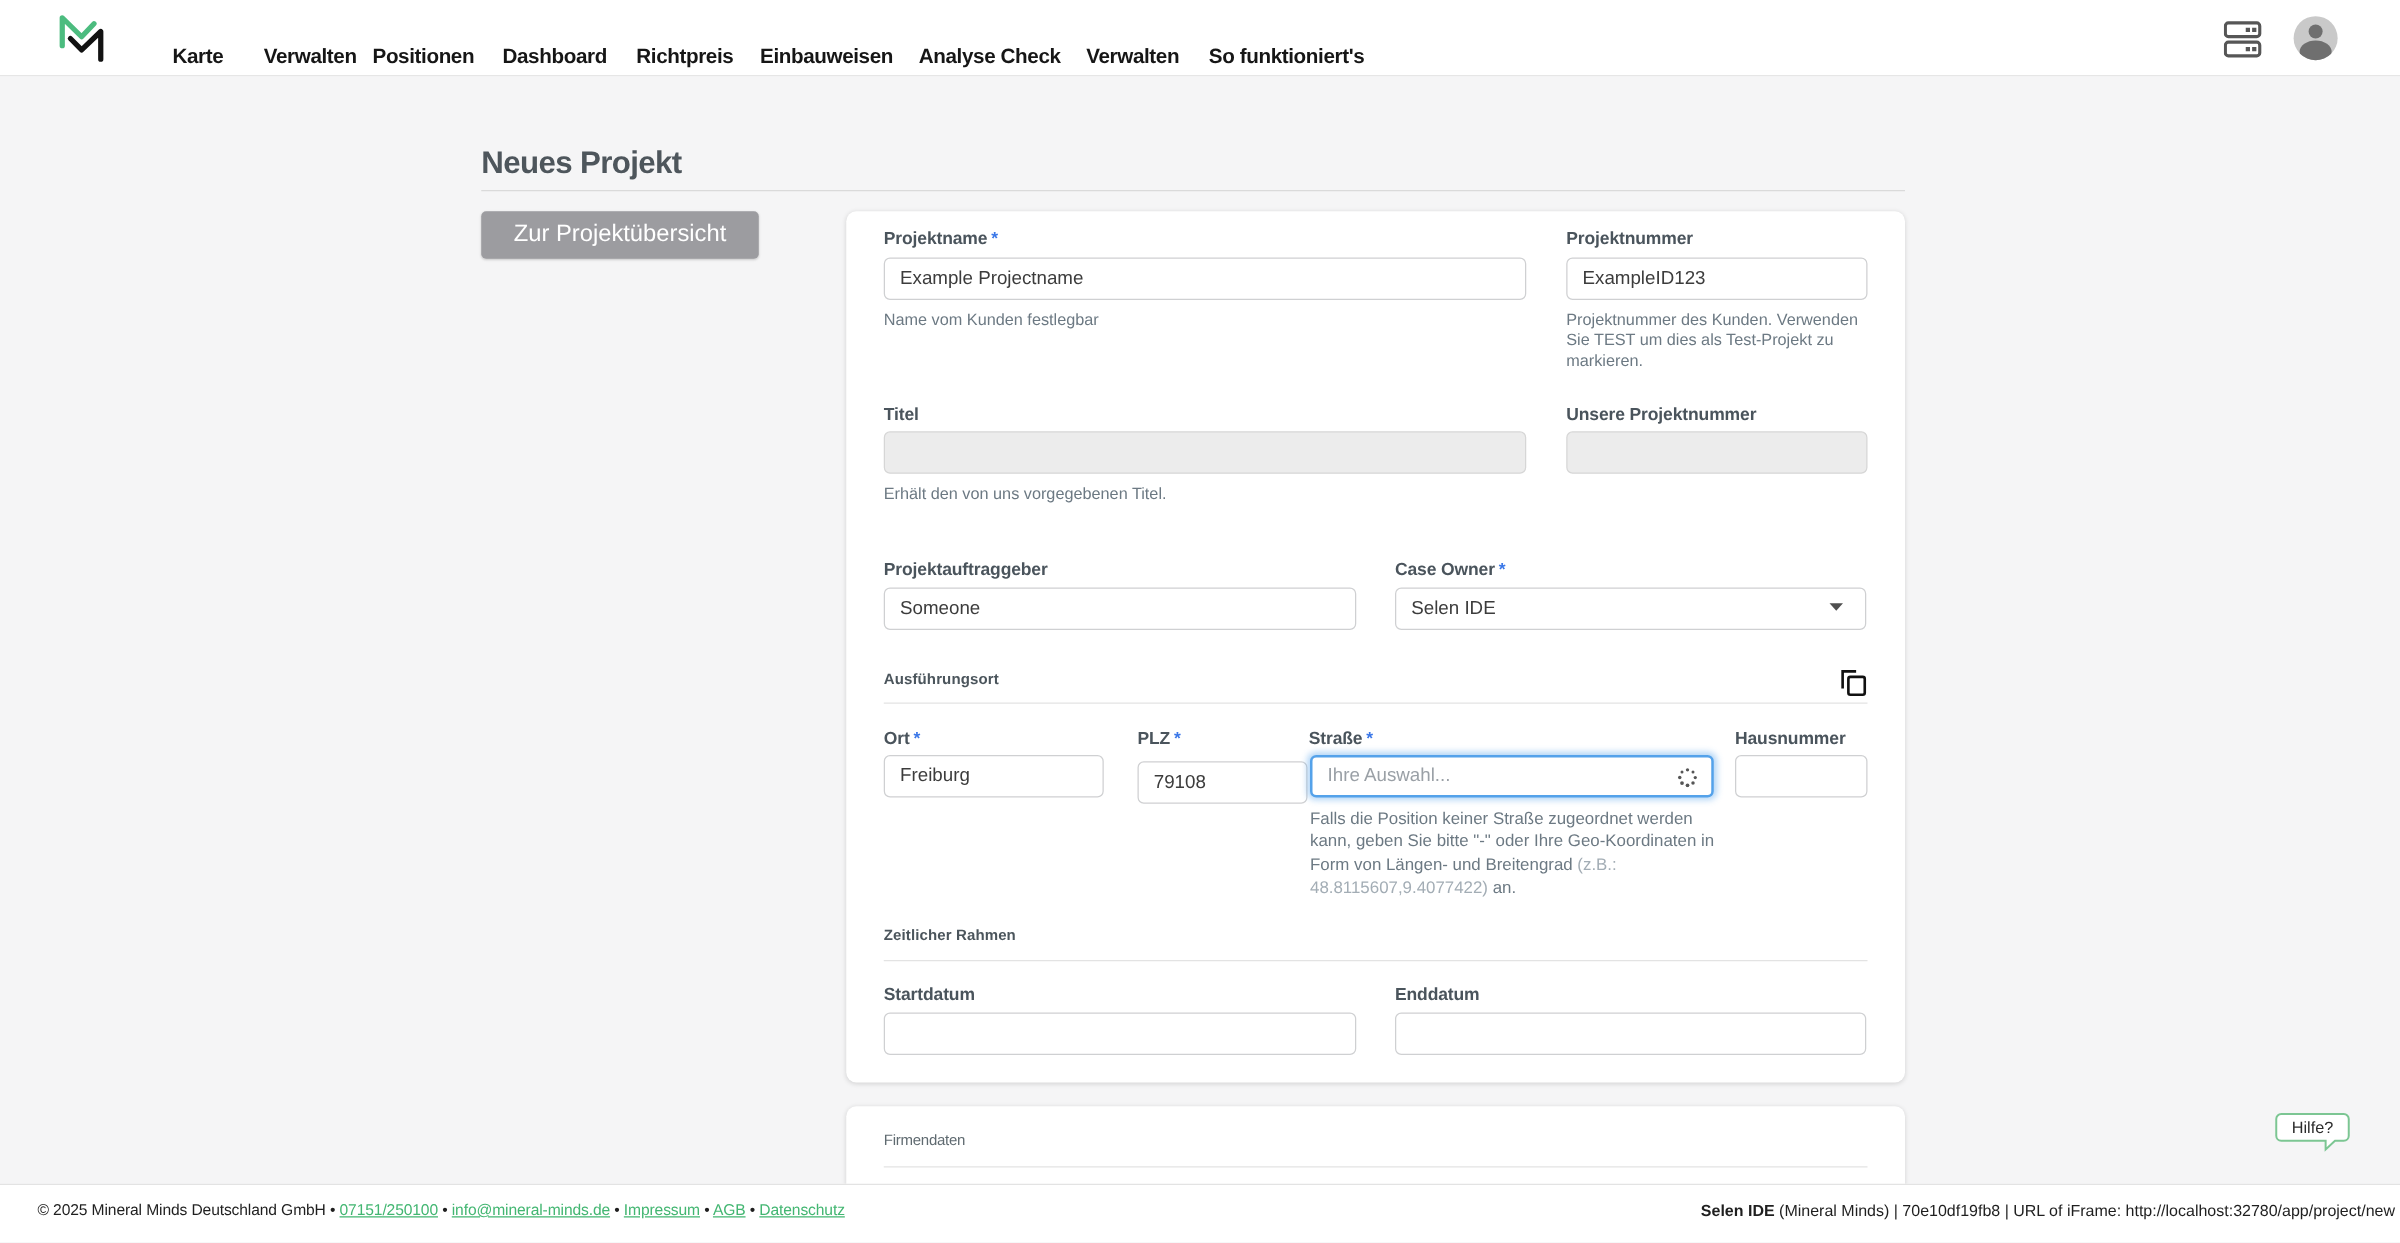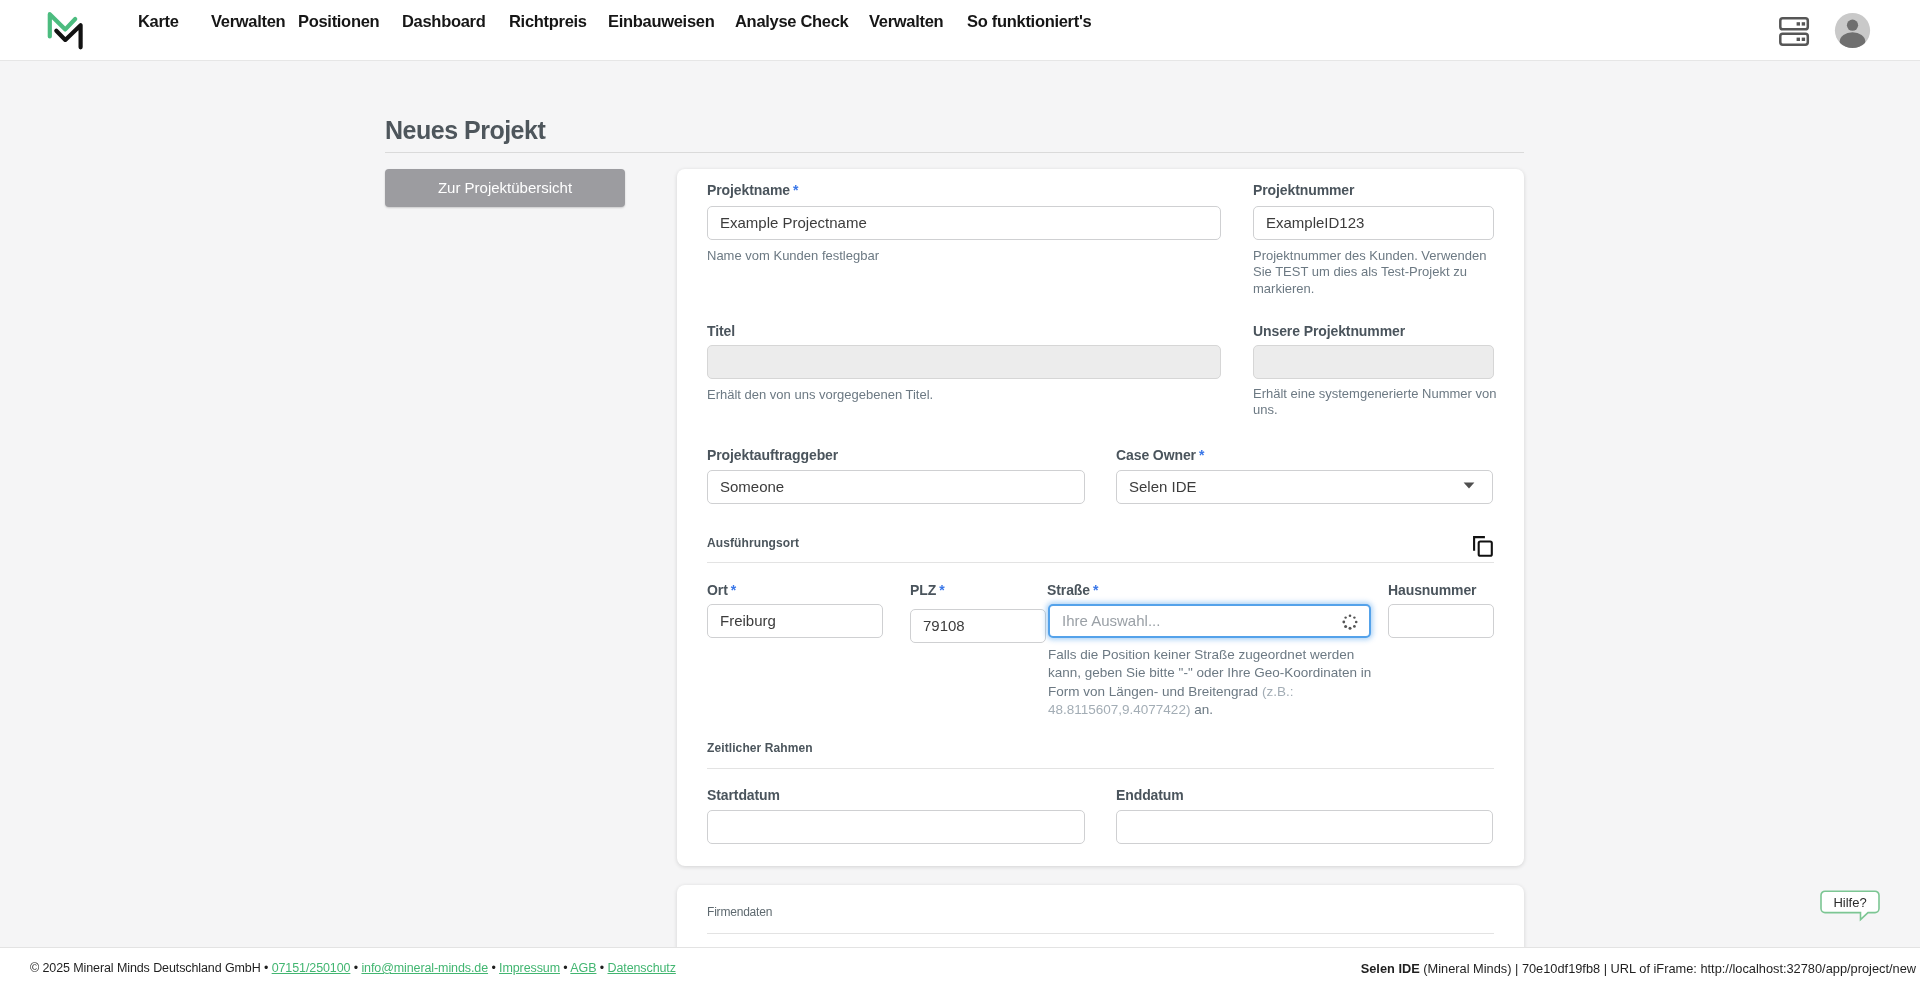--- a/index.html
+++ b/index.html
@@ -3,26 +3,26 @@
 <meta charset="utf-8">
 <title>Neues Projekt</title>
 <style>
 * { margin:0; padding:0; box-sizing:border-box; }
 html,body { width:1920px; height:994px; overflow:hidden; font-family:"Liberation Sans", sans-serif; }
 body { background:#f5f5f6; position:relative; }
 .abs { position:absolute; }
 
 
 .nav { position:absolute; left:0; top:0; width:1920px; height:61px; background:#fff; border-bottom:1px solid #e6e6e6; z-index:20; }
-.nav a.link { position:absolute; top:12px; font-size:16.5px; font-weight:bold; color:#161616; letter-spacing:-0.3px; text-decoration:none; white-space:nowrap; }
+.nav a.link { position:absolute; top:36px; font-size:16.5px; font-weight:bold; color:#161616; letter-spacing:-0.3px; text-decoration:none; white-space:nowrap; }
 
 
 .h1 { position:absolute; left:385px; top:116px; font-size:25px; font-weight:bold; color:#4e565c; letter-spacing:-0.5px; }
 .hrule { position:absolute; left:385px; top:152px; width:1139px; height:1px; background:#dadada; }
-.backbtn { position:absolute; left:385px; top:169px; width:240px; height:38px; background:#9c9ca0; border-radius:4px; color:#fff; font-size:15px; text-align:center; line-height:38px; box-shadow:0 1px 2px rgba(0,0,0,0.18); }
+.backbtn { position:absolute; left:385px; top:169px; width:222px; height:38px; background:#9c9ca0; border-radius:4px; color:#fff; font-size:19px; text-align:center; line-height:38px; box-shadow:0 1px 2px rgba(0,0,0,0.18); }
 
 
 .card { position:absolute; background:#fff; border-radius:8px; box-shadow:0 1px 4px rgba(0,0,0,0.14); }
 #card1 { left:677px; top:169px; width:847px; height:697px; }
 #card2 { left:677px; top:885px; width:847px; height:90px; }
 
 
 .lbl { position:absolute; font-size:14px; font-weight:bold; color:#4a545c; letter-spacing:-0.1px; white-space:nowrap; }
 .lbl .req { color:#3a77e8; font-weight:bold; margin-left:3px; }
 .inp { position:absolute; height:34px; background:#fff; border:1px solid #cfd0d2; border-radius:5px; font-size:15px; color:#3c3c3c; line-height:32px; padding-left:12px; white-space:nowrap; overflow:hidden; }
@@ -90,21 +90,20 @@
   <div class="inp" style="left:30px; top:37px; width:514px;">Example Projectname</div>
   <div class="inp" style="left:576px; top:37px; width:241px;">ExampleID123</div>
   <div class="help" style="left:30px; top:79px;">Name vom Kunden festlegbar</div>
   <div class="help" style="left:576px; top:79px;">Projektnummer des Kunden. Verwenden<br>Sie TEST um dies als Test-Projekt zu<br>markieren.</div>
 
   <div class="lbl" style="left:30px; top:154px;">Titel</div>
   <div class="lbl" style="left:576px; top:154px;">Unsere Projektnummer</div>
   <div class="inp dis" style="left:30px; top:176px; width:514px;"></div>
   <div class="inp dis" style="left:576px; top:176px; width:241px;"></div>
   <div class="help" style="left:30px; top:218px;">Erhält den von uns vorgegebenen Titel.</div>
-  <div class="help" style="left:576px; top:216.5px;">Erhält eine systemgenerierte Nummer von<br>uns.</div>
 
   <div class="lbl" style="left:30px; top:278px;">Projektauftraggeber</div>
   <div class="lbl" style="left:439px; top:278px;">Case Owner<span class="req">*</span></div>
   <div class="inp" style="left:30px; top:301px; width:378px;">Someone</div>
   <div class="inp" style="left:439px; top:301px; width:377px;">Selen IDE
     <svg style="position:absolute; right:17px; top:10.5px;" width="12" height="7" viewBox="0 0 12 7">
         <path d="M0.6 0.6 L6 6.6 L11.4 0.6 Z" fill="#4f4f4f"></path>
       </svg>
   </div>
 

